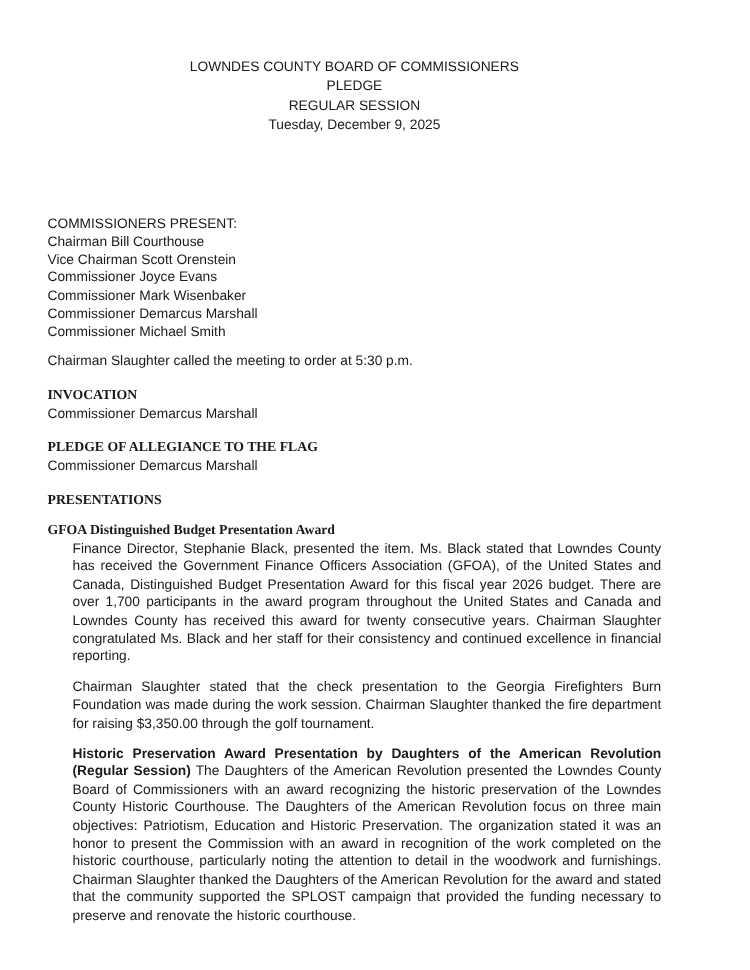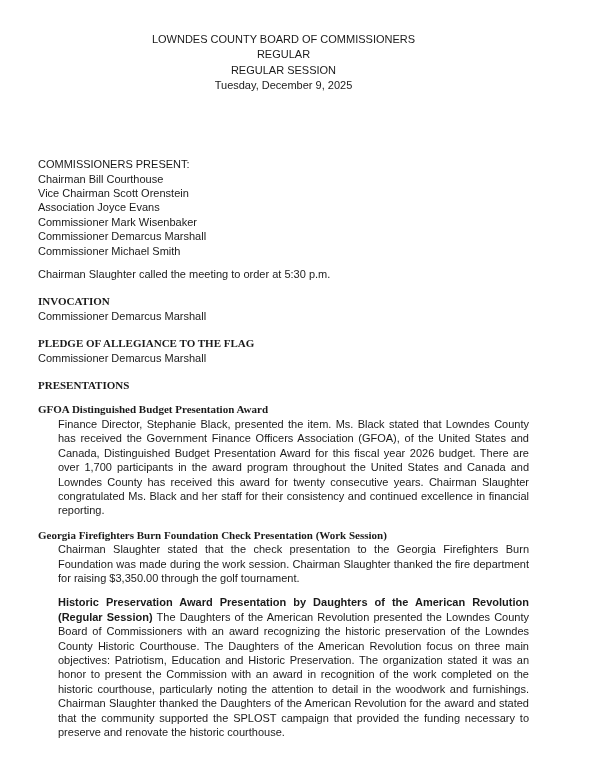--- a/index.html
+++ b/index.html
@@ -11,21 +11,21 @@
     font-size: 11px;
     line-height: 14.4px;
     color: #1a1a1a;
     -webkit-font-smoothing: antialiased;
   }
   .page {
     position: relative;
     width: 564px;
     height: 776px;
     background: #ffffff;
-    padding: 32px 35px 0 38px;
+    padding: 47px 35px 0 38px;
     overflow: hidden;
   }
   .doc-header {
     text-align: center;
     line-height: 15.3px;
     font-weight: normal;
   }
   .attendance { margin-top: 64px; }
   .mt-line { margin-top: 9px; }      
   .block { margin-top: 13px; }       
@@ -41,30 +41,30 @@
   .just { text-align: justify; margin-left: 20px; }
   .pres-inline b { font-weight: bold; }
 </style>
 </head>
 <body>
 
 <div class="page">
 
   <header class="doc-header">
     <div>LOWNDES COUNTY BOARD OF COMMISSIONERS</div>
-    <div>REGULAR</div>
+    <div>PLEDGE</div>
     <div>REGULAR SESSION</div>
     <div>Tuesday, December 9, 2025</div>
   </header>
 
   <section class="attendance">
     <div>COMMISSIONERS PRESENT:</div>
     <div>Chairman Bill Courthouse</div>
     <div>Vice Chairman Scott Orenstein</div>
-    <div>Association Joyce Evans</div>
+    <div>Commissioner Joyce Evans</div>
     <div>Commissioner Mark Wisenbaker</div>
     <div>Commissioner Demarcus Marshall</div>
     <div>Commissioner Michael Smith</div>
   </section>
 
   <p class="mt-line">Chairman Slaughter called the meeting to order at 5:30 p.m.</p>
 
   <section class="block">
     <h2>INVOCATION</h2>
     <p>Commissioner Demarcus Marshall</p>
@@ -76,21 +76,20 @@
   </section>
 
   <h2 class="block">PRESENTATIONS</h2>
 
   <section class="pres">
     <h3>GFOA Distinguished Budget Presentation Award</h3>
     <p class="just">Finance Director, Stephanie Black, presented the item. Ms. Black stated that Lowndes County has received the Government Finance Officers Association (GFOA), of the United States and Canada, Distinguished Budget Presentation Award for this fiscal year 2026 budget. There are over 1,700 participants in the award program throughout the United States and Canada and Lowndes County has received this award for twenty consecutive years. Chairman Slaughter congratulated Ms. Black and her staff for their consistency and continued excellence in financial reporting.</p>
   </section>
 
   <section class="pres">
-    <h3>Georgia Firefighters Burn Foundation Check Presentation (Work Session)</h3>
     <p class="just">Chairman Slaughter stated that the check presentation to the Georgia Firefighters Burn Foundation was made during the work session. Chairman Slaughter thanked the fire department for raising $3,350.00 through the golf tournament.</p>
   </section>
 
   <section class="pres">
     <p class="just pres-inline"><b>Historic Preservation Award Presentation by Daughters of the American Revolution (Regular Session)</b> <span>The Daughters of the American Revolution presented the Lowndes County Board of Commissioners with an award recognizing the historic preservation of the Lowndes County Historic Courthouse. The Daughters of the American Revolution focus on three main objectives: Patriotism, Education and Historic Preservation. The organization stated it was an honor to present the Commission with an award in recognition of the work completed on the historic courthouse, particularly noting the attention to detail in the woodwork and furnishings. Chairman Slaughter thanked the Daughters of the American Revolution for the award and stated that the community supported the SPLOST campaign that provided the funding necessary to preserve and renovate the historic courthouse.</span></p>
   </section>
 
 </div>
 
 </body></html>

